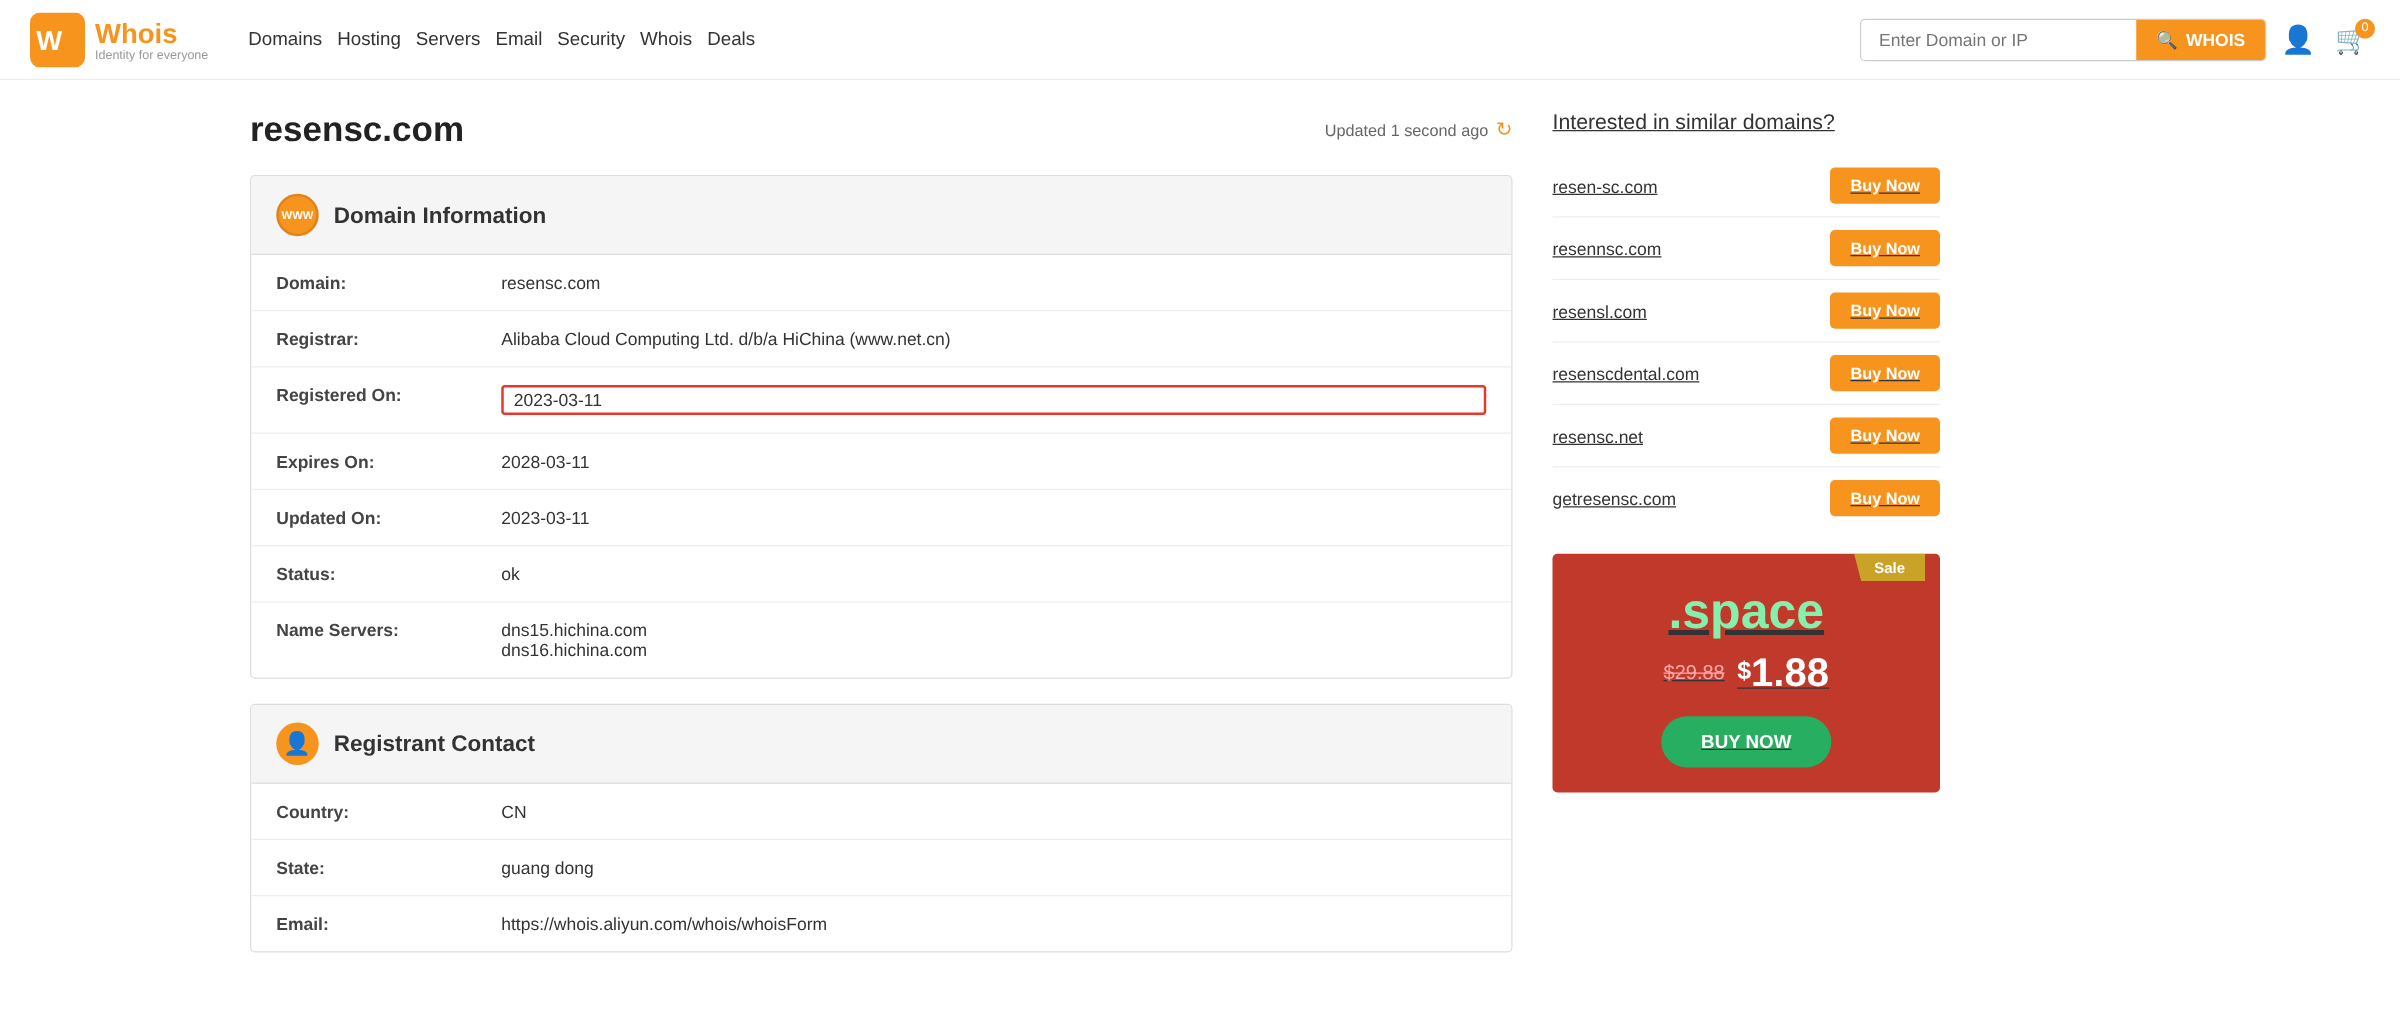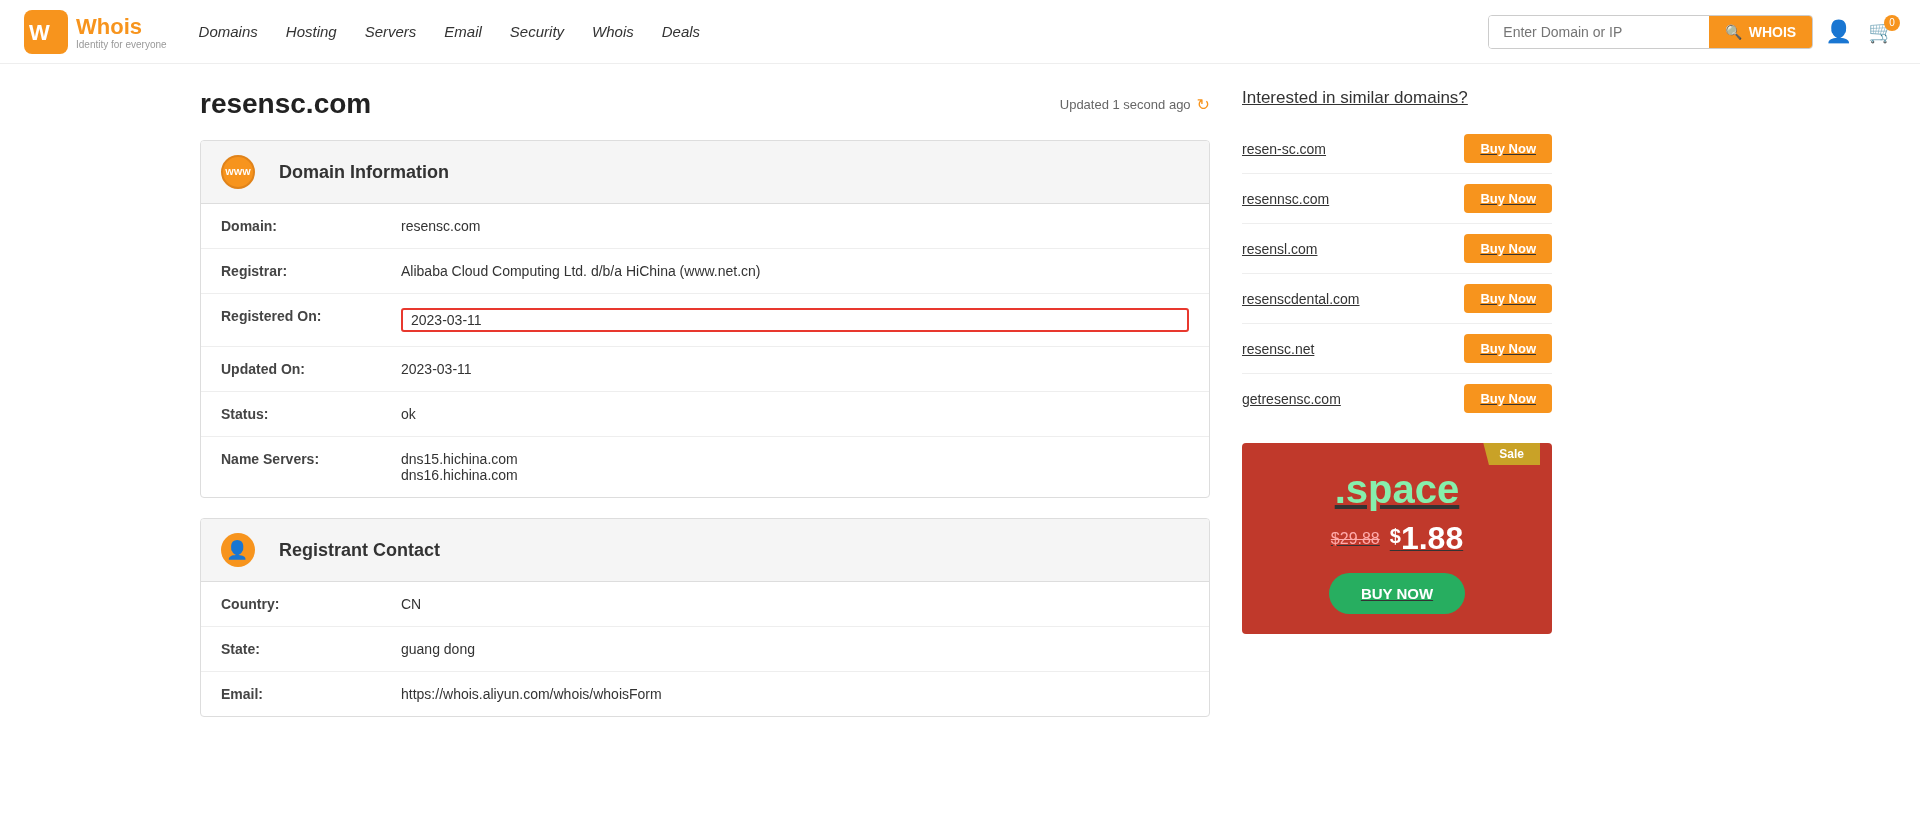--- a/index.html
+++ b/index.html
@@ -32,23 +32,22 @@
     }
     .logo-text-sub {
       font-size: 10px;
       color: #999;
       display: block;
       line-height: 1;
     }
     .nav {
       display: flex;
       align-items: flex-end;
-      gap: 28px;
+      gap: 12px;
       flex: 1;
-      font-style: italic;
     }
     .nav-item {
       font-size: 15px;
       color: #333;
       text-decoration: none;
       cursor: pointer;
     }
     .search-area {
       display: flex;
       align-items: center;
@@ -156,21 +155,21 @@
       border: 1px solid #ddd;
       border-radius: 4px;
       margin-bottom: 20px;
       overflow: hidden;
     }
     .card-header {
       background: #f5f5f5;
       padding: 14px 20px;
       display: flex;
       align-items: center;
-      gap: 24px;
+      gap: 12px;
       border-bottom: 1px solid #ddd;
     }
     .card-header-title {
       font-size: 18px;
       font-weight: bold;
       color: #333;
     }
     .card-row {
       display: flex;
       border-bottom: 1px solid #eee;
@@ -387,20 +386,24 @@
       <div class="card-row">
         <span class="card-label">Registrar:</span>
         <span class="card-value">Alibaba Cloud Computing Ltd. d/b/a HiChina (www.net.cn)</span>
       </div>
 
       <div class="card-row">
         <span class="card-label">Registered On:</span>
         <span class="card-value highlighted-value">2023-03-11</span>
       </div>
 
+      <div class="card-row">
+        <span class="card-label">Expires On:</span>
+        <span class="card-value">2028-03-11</span>
+      </div>
 
       <div class="card-row">
         <span class="card-label">Updated On:</span>
         <span class="card-value">2023-03-11</span>
       </div>
 
       <div class="card-row">
         <span class="card-label">Status:</span>
         <span class="card-value">ok</span>
       </div>

